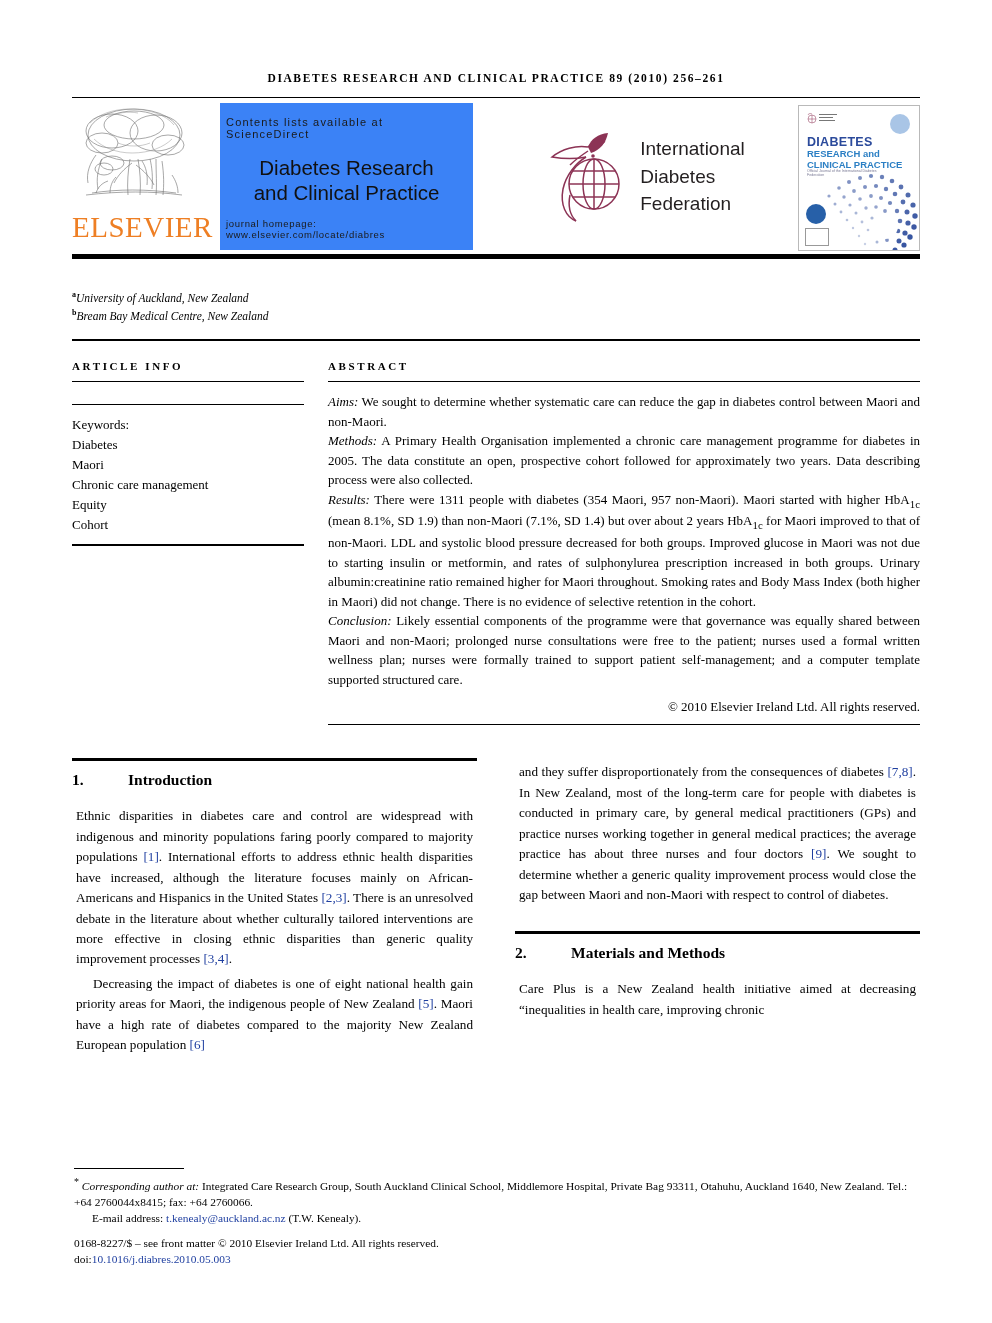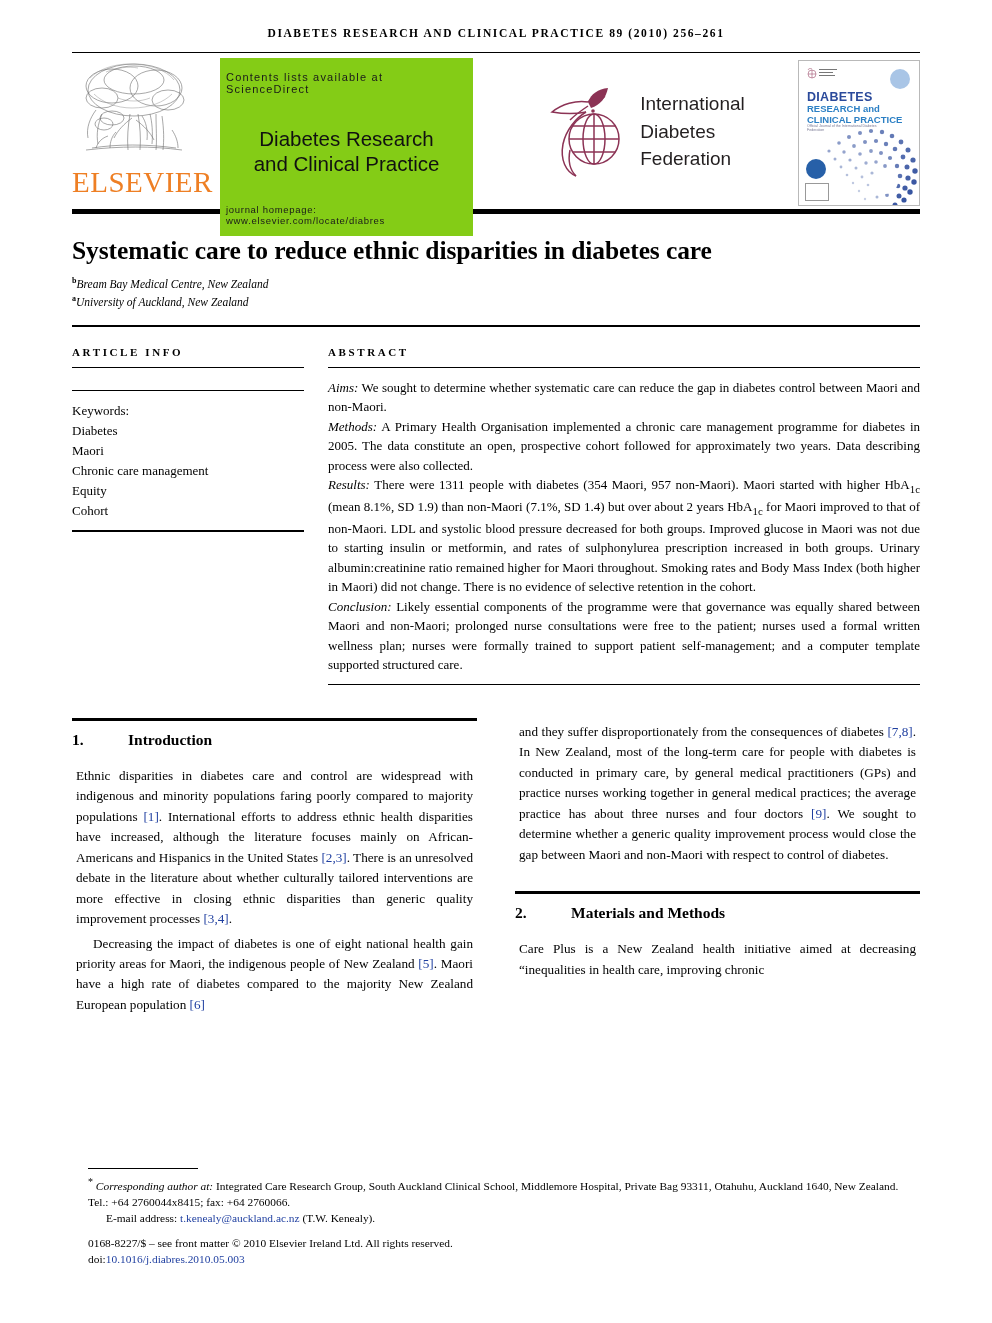--- a/index.html
+++ b/index.html
@@ -17,21 +17,21 @@
   .page { position: relative; width: 992px; height: 1323px; padding: 0; }
 
   
   .running-head {
     text-align: center;
     font-family: "Liberation Serif", serif;
     font-size: 11.5px;
     font-weight: bold;
     letter-spacing: 1.6px;
     text-transform: uppercase;
-    padding-top: 27px;
+    padding-top: 72px;
     color: #000;
   }
 
   .rule-thin-top {
     margin: 13px 72px 0 72px;
     border-top: 1.6px solid #000;
   }
 
   
   .masthead {
@@ -56,27 +56,27 @@
     font-size: 29px;
     letter-spacing: 0.5px;
     line-height: 1;
     margin-top: 2px;
   }
 
   .sd-box {
     flex: none;
     width: 253px;
     margin-left: 12px;
-    background: #84cc16;
+    background: #3b82f6;
     display: flex;
     flex-direction: column;
     align-items: center;
     justify-content: space-between;
     padding: 13px 6px 10px 6px;
-    height: 178px;
+    height: 147px;
   }
   .sd-contents {
     font-family: "Liberation Sans", sans-serif;
     font-size: 11px;
     letter-spacing: 1.2px;
     color: #1a1a1a;
   }
   .sd-title {
     font-family: "Liberation Sans", sans-serif;
     font-size: 20.5px;
@@ -273,21 +273,21 @@
     line-height: 1.55;
     text-align: justify;
     margin: 4px;
   }
   .btext + .btext { text-indent: 17px; }
   .cite { color: #1f3fa0; }
 
   
   .footnotes {
     position: absolute;
-    left: 88px;
+    left: 74px;
     right: 72px;
     bottom: 55px;
   }
   .fn-rule { border-top: 1.1px solid #000; width: 110px; margin-bottom: 6px; }
   .fn {
     font-family: "Liberation Serif", serif;
     font-size: 11.4px;
     line-height: 1.45;
   }
   .fn .star { font-size: 10px; vertical-align: super; }
@@ -453,26 +453,25 @@
         </svg>
         <div class="cover-badge"></div>
         <div class="cover-barcode"></div>
       </div>
     </div>
   </div>
 
   <div class="rule-thick"></div>
 
   <div class="title-area">
-    <h1 class="art-title">Systematic care to reduce ethnic disparities in diabetes care</h1>
 
 
     <div class="affil">
+      <div><sup>a</sup><span>University of Auckland, New Zealand</span></div>
       <div><sup>b</sup><span>Bream Bay Medical Centre, New Zealand</span></div>
-      <div><sup>a</sup><span>University of Auckland, New Zealand</span></div>
     </div>
   </div>
 
   <div class="rule-med"></div>
 
   <div class="info-abstract">
 
     <div class="col-info">
       <div class="sec-label">Article info</div>
       <div class="hr-after-label"></div>
@@ -492,20 +491,21 @@
       <div class="sec-label">Abstract</div>
       <div class="hr-after-label"></div>
 
       <div class="abs-body">
         <p><span class="lead">Aims:</span><span> We sought to determine whether systematic care can reduce the gap in diabetes control between Maori and non-Maori.</span></p>
         <p><span class="lead">Methods:</span><span> A Primary Health Organisation implemented a chronic care management programme for diabetes in 2005. The data constitute an open, prospective cohort followed for approximately two years. Data describing process were also collected.</span></p>
         <p><span class="lead">Results:</span><span> There were 1311 people with diabetes (354 Maori, 957 non-Maori). Maori started with higher HbA</span><sub>1c</sub><span> (mean 8.1%, SD 1.9) than non-Maori (7.1%, SD 1.4) but over about 2 years HbA</span><sub>1c</sub><span> for Maori improved to that of non-Maori. LDL and systolic blood pressure decreased for both groups. Improved glucose in Maori was not due to starting insulin or metformin, and rates of sulphonylurea prescription increased in both groups. Urinary albumin:creatinine ratio remained higher for Maori throughout. Smoking rates and Body Mass Index (both higher in Maori) did not change. There is no evidence of selective retention in the cohort.</span></p>
         <p><span class="lead">Conclusion:</span><span> Likely essential components of the programme were that governance was equally shared between Maori and non-Maori; prolonged nurse consultations were free to the patient; nurses used a formal written wellness plan; nurses were formally trained to support patient self-management; and a computer template supported structured care.</span></p>
       </div>
 
+      <div class="copyright">© 2010 Elsevier Ireland Ltd. All rights reserved.</div>
       <div class="abs-bottom-rule"></div>
     </div>
   </div>
 
   <div class="body-cols">
 
     <div class="bcol">
       <div class="sec-rule"></div>
       <div class="sec-head">
         <span class="sec-num">1.</span>

